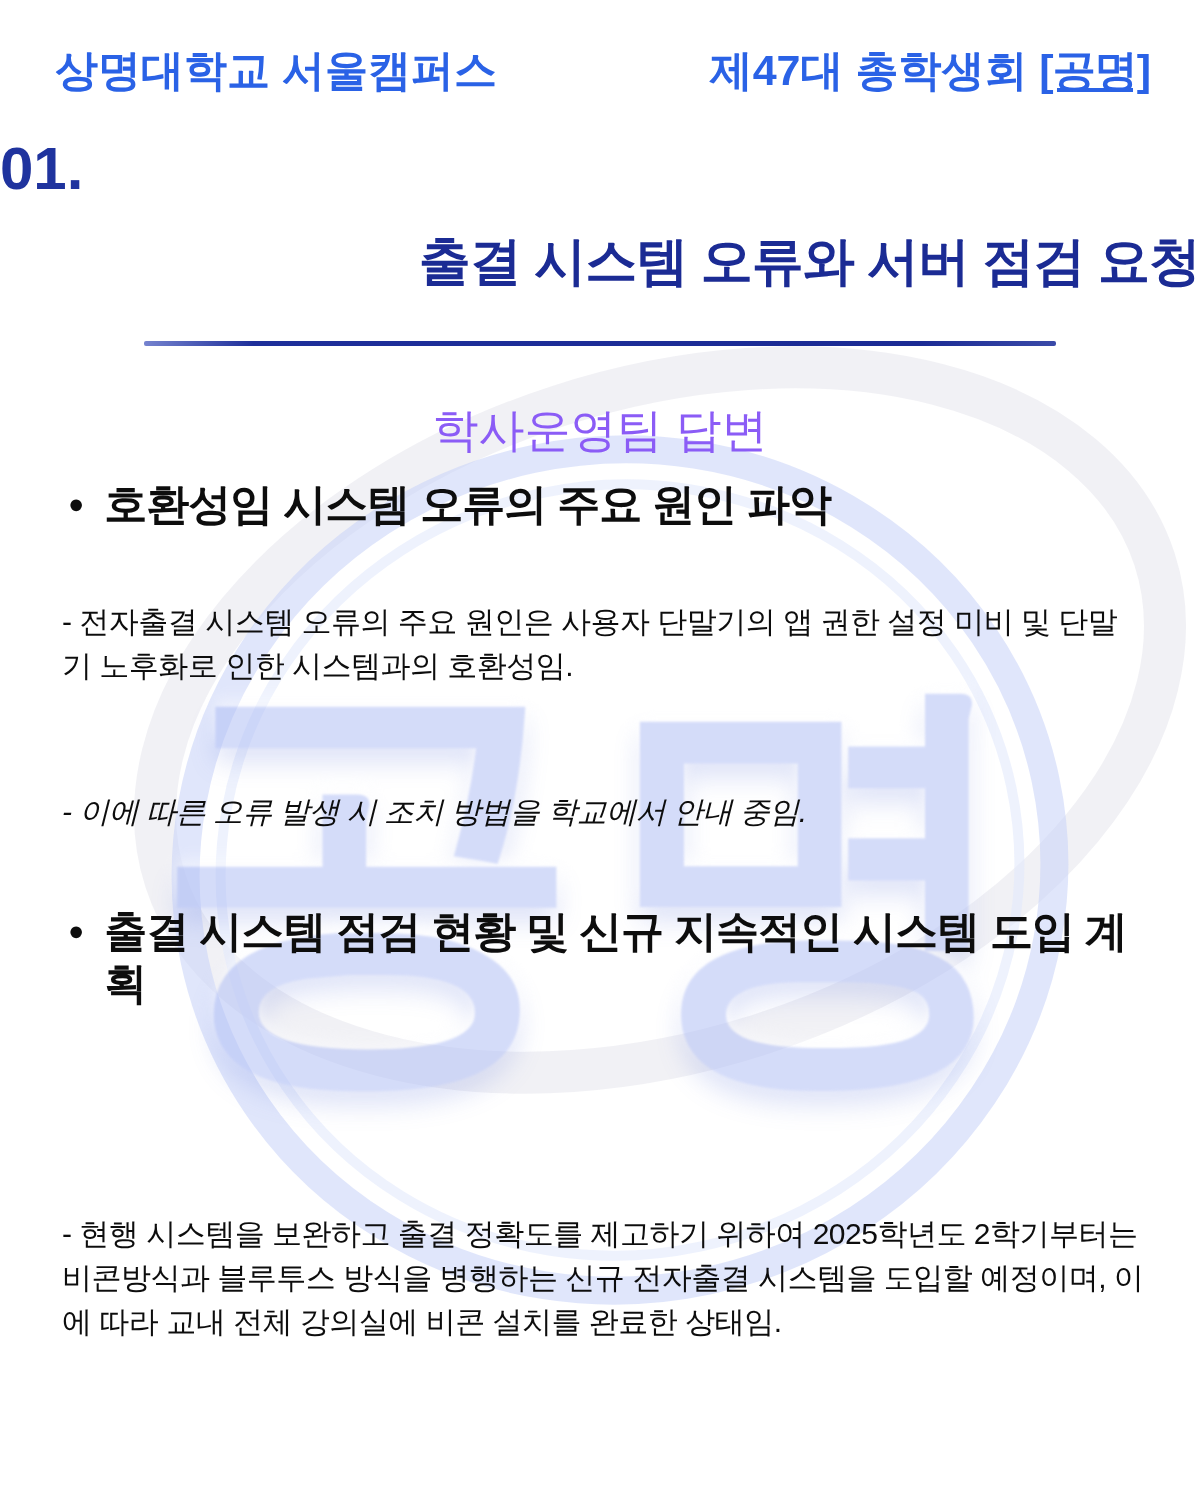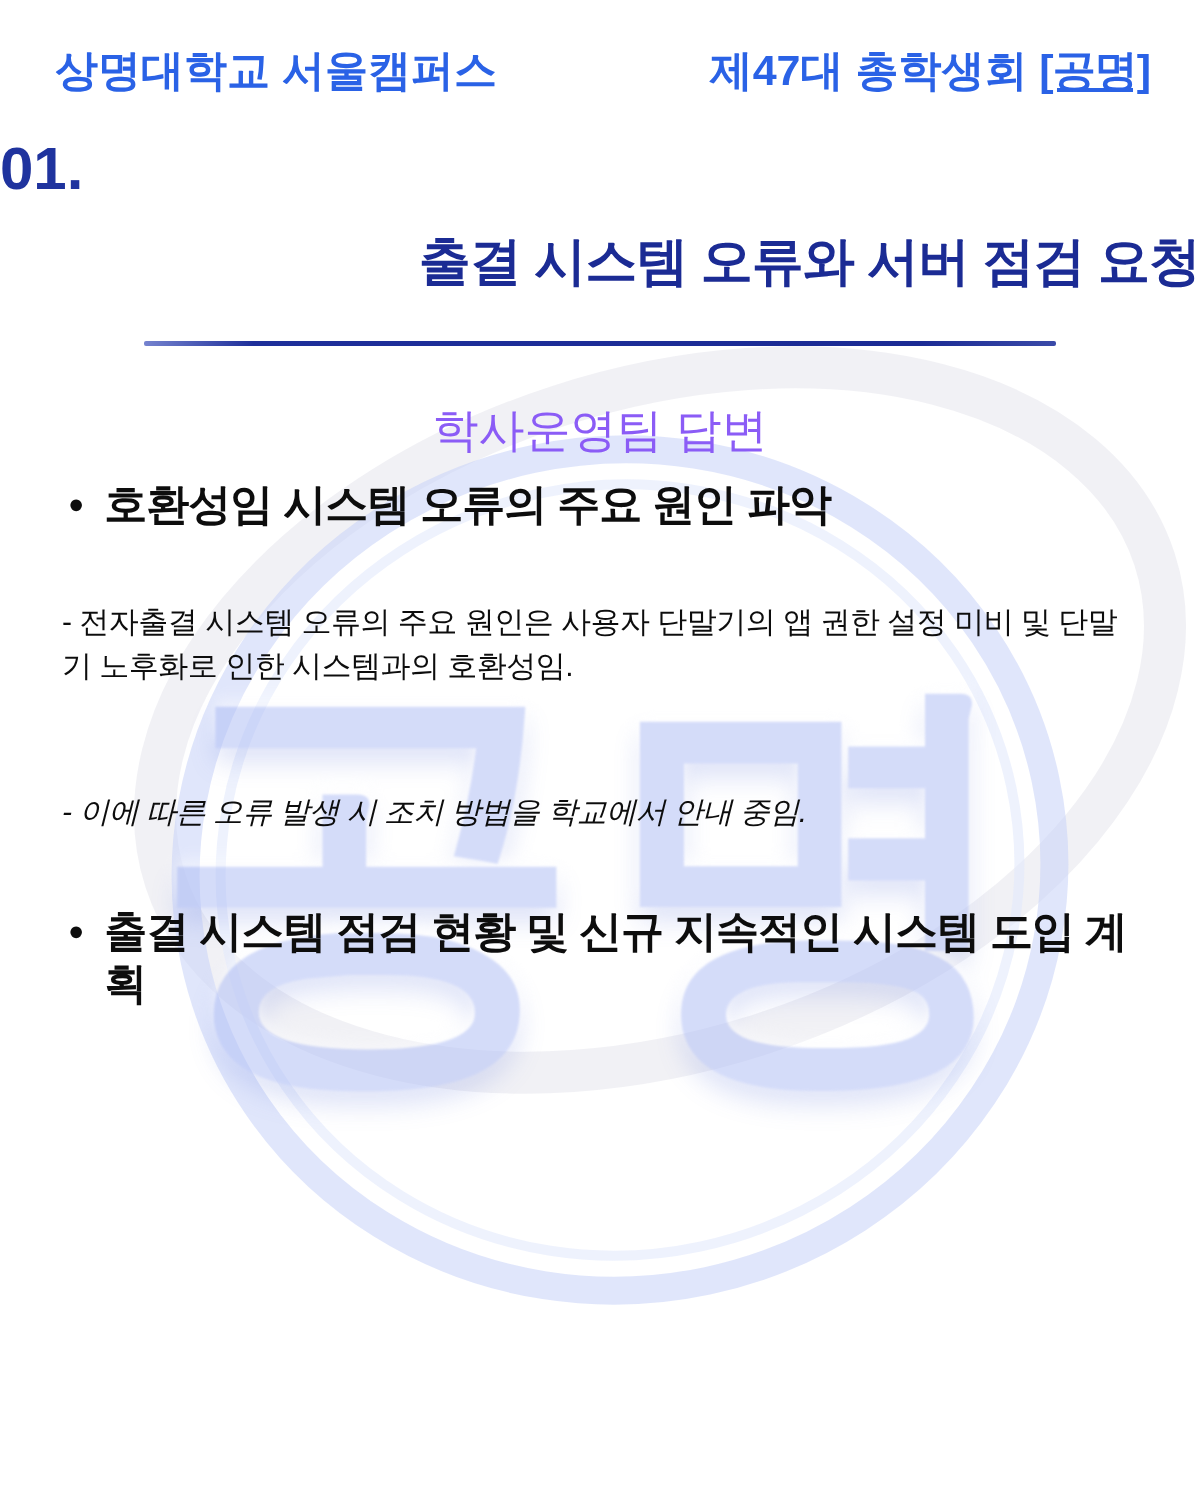--- a/index.html
+++ b/index.html
@@ -171,15 +171,16 @@
     <div class="block pos-para1 para">- 전자출결 시스템 오류의 주요 원인은 사용자 단말기의 앱 권한 설정 미비 및 단말기 노후화로 인한 시스템과의 호환성임.</div>
 
     <div class="block pos-para2 para">- 이에 따른 오류 발생 시 조치 방법을 학교에서 안내 중임.</div>
 
     <div class="block pos-bullet2 bullet-row">
       <span class="bullet-dot">●</span>
       <span class="bullet-text">출결 시스템 점검 현황 및 신규 지속적인 시스템 도입 계획</span>
     </div>
 
 
+    <div class="block pos-para4 para">- 현행 시스템을 보완하고 출결 정확도를 제고하기 위하여 2025학년도 2학기부터는 비콘방식과 블루투스 방식을 병행하는 신규 전자출결 시스템을 도입할 예정이며, 이에 따라 교내 전체 강의실에 비콘 설치를 완료한 상태임.</div>
 
   </div>
 </div>
 
 </body></html>

